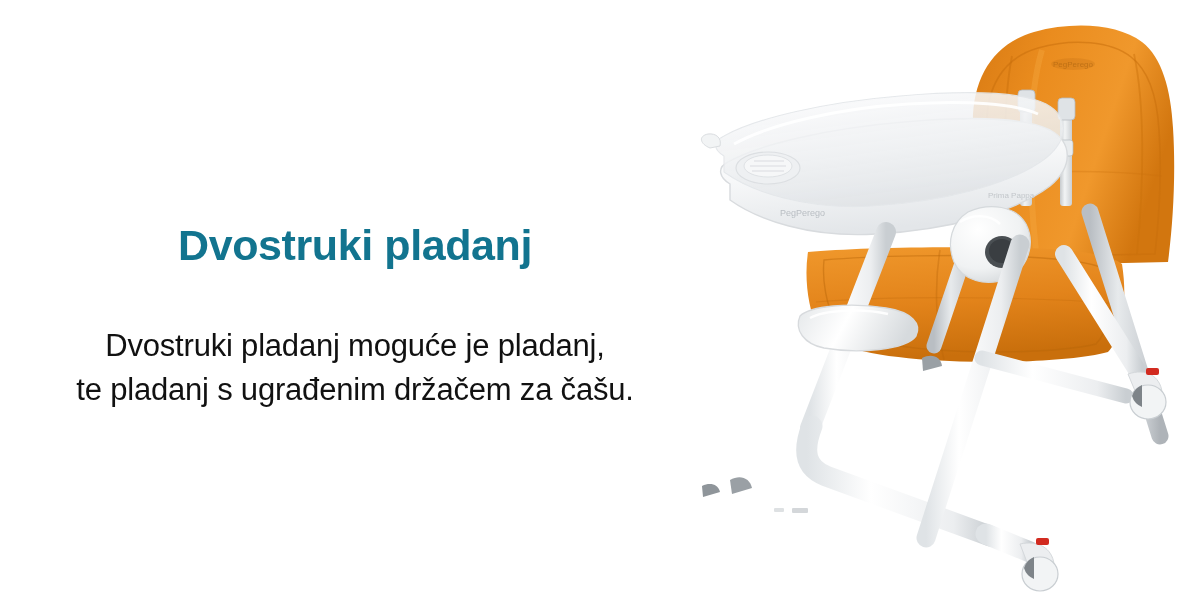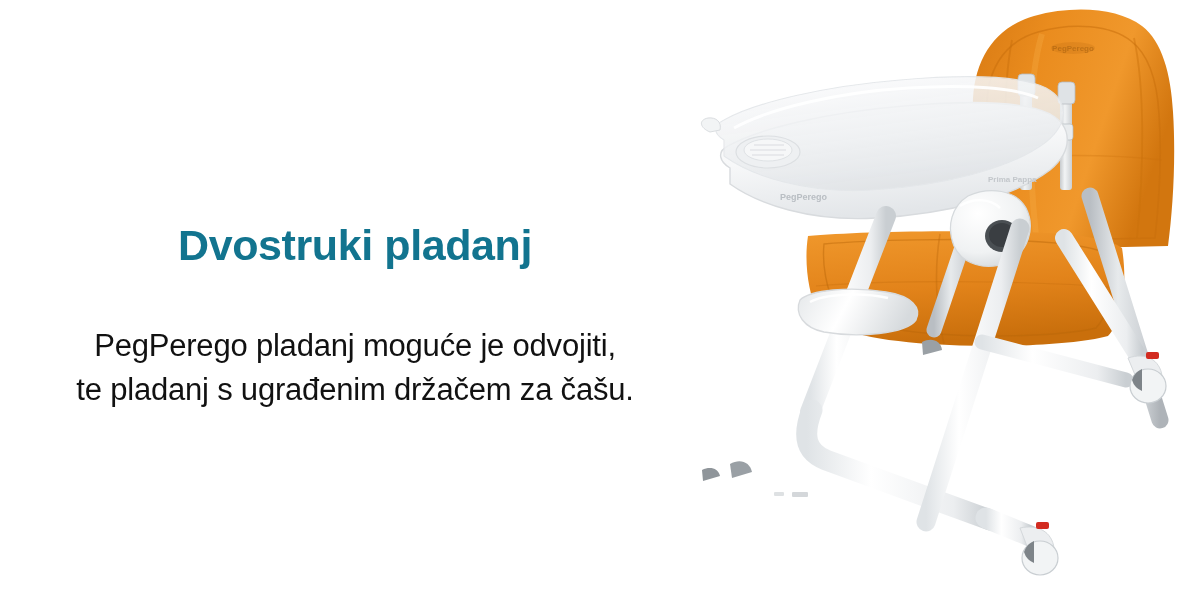--- a/index.html
+++ b/index.html
@@ -55,42 +55,41 @@
     letter-spacing: -0.2px;
   }
   .feature-desc .line {
     display: block;
     white-space: nowrap;
   }
   
   .product-col {
     position: absolute;
     left: 690px;
-    top: 0;
+    top: 16px;
     width: 510px;
     height: 468px;
-    font-weight: bold;
   }
   .product-svg {
     display: block;
     width: 510px;
     height: 600px;
   }
 </style>
 </head>
 <body>
 
 <div class="banner">
 
   <div class="text-col">
 
     <h1 class="feature-title">Dvostruki pladanj</h1>
 
     <div class="feature-desc">
-      <span class="line">PegPerego pladanj moguće je odvojiti,</span>
+      <span class="line">Dvostruki pladanj moguće je pladanj,</span>
       <span class="line">te pladanj s ugrađenim držačem za čašu.</span>
     </div>
 
   </div>
 
   <div class="product-col">
     <svg class="product-svg" viewBox="0 0 510 600">
       <defs>
         <linearGradient id="gSeat" x1="0" y1="0" x2="1" y2="0.4">
           <stop offset="0" stop-color="#d87a13"></stop>

